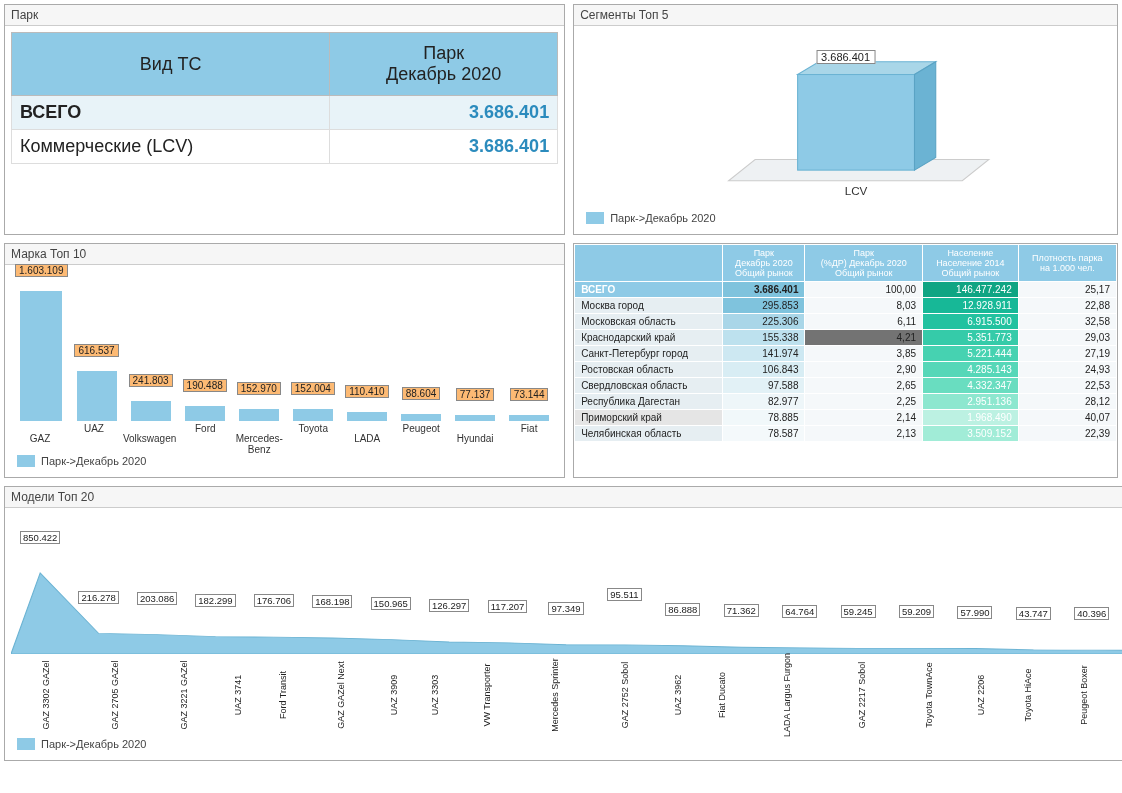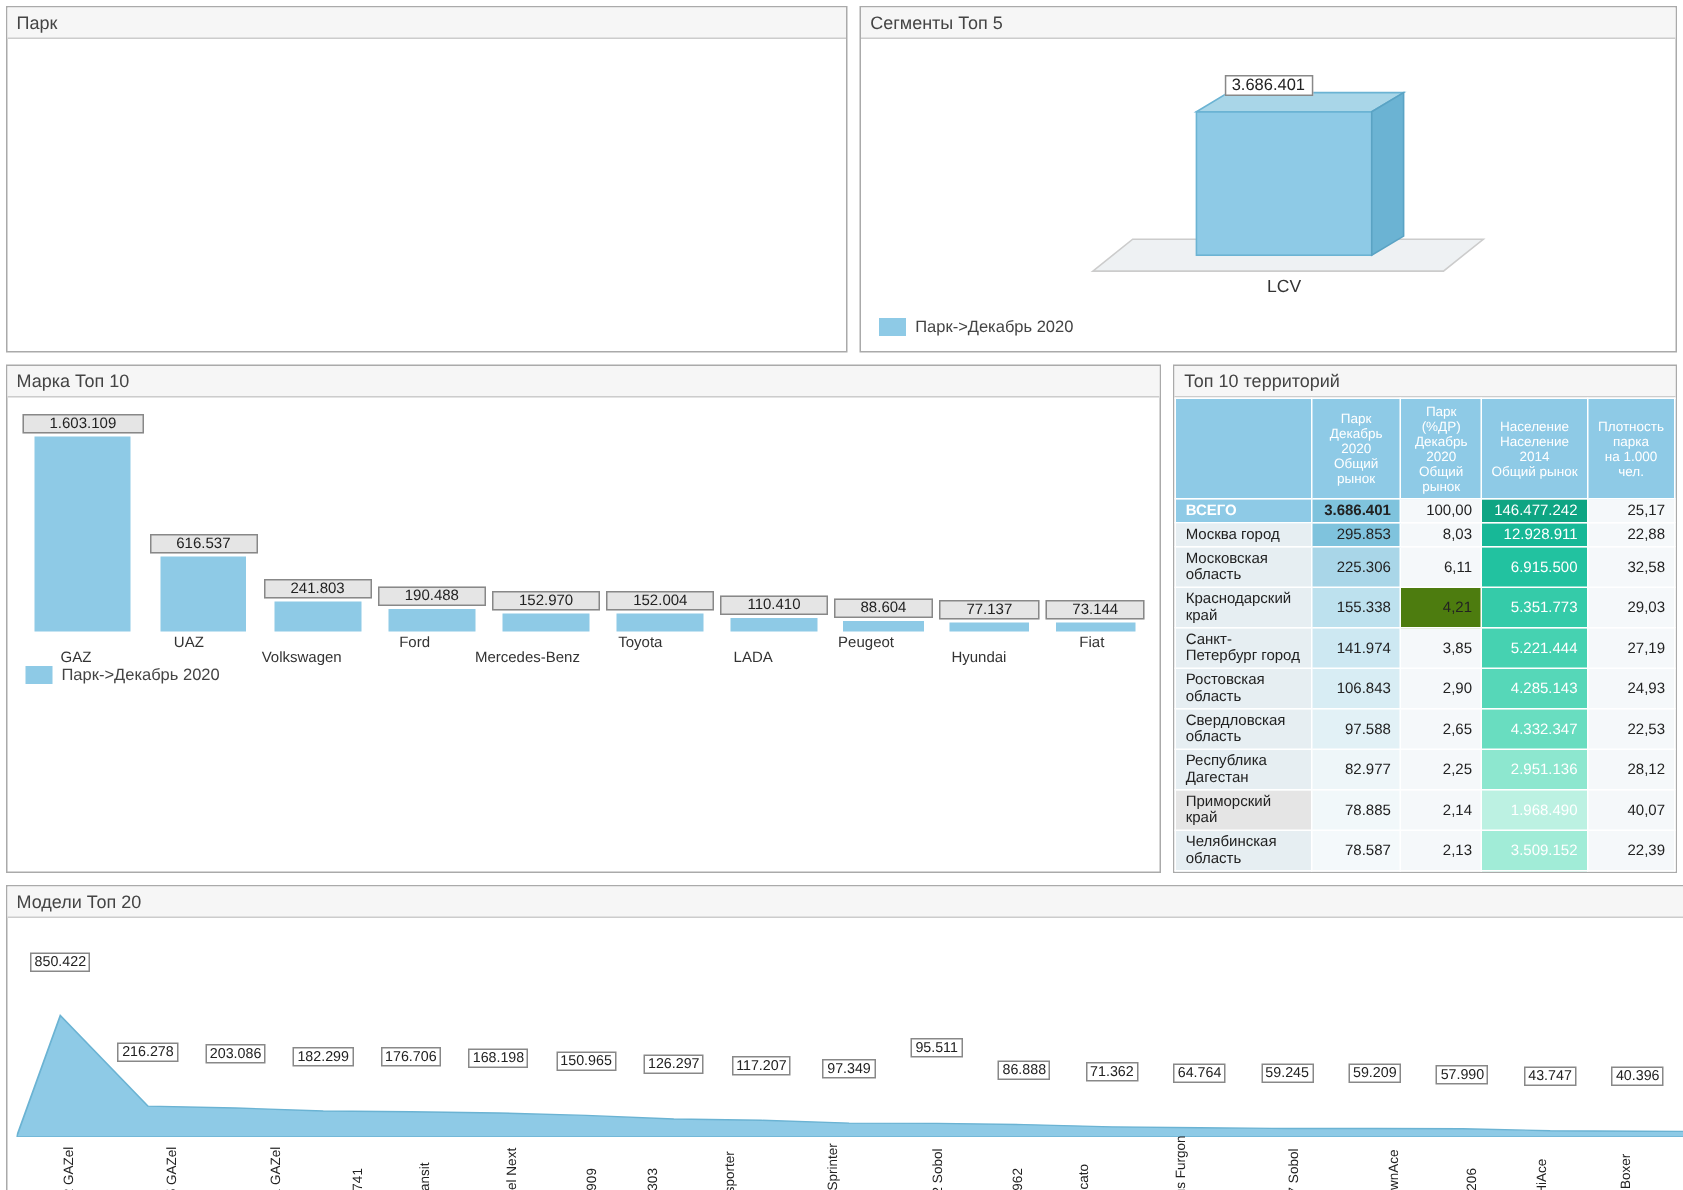--- a/index.html
+++ b/index.html
@@ -13,21 +13,21 @@
   table.park th{background:#8ecae6;color:#222;font-weight:400;font-size:18px;padding:10px;border:1px solid #bbb}
   table.park td{border:1px solid #ddd;padding:6px 8px;font-size:18px}
   table.park .total td{background:#e8f3f8}
   table.park .val{text-align:right;color:#2b8bbd;font-weight:700}
   
   .legend{display:flex;align-items:flex-end;gap:6px;margin-top:6px;padding:4px 6px;font-size:11px;color:#444}
   .legend .sw{width:18px;height:12px;background:#8ecae6;display:inline-block}
   
   .barchart{display:flex;align-items:flex-end;height:150px;gap:4px;position:relative;padding:0 4px}
   .barcol{flex:1;display:flex;flex-direction:column;align-items:center;position:relative}
-  .barval{font-size:10px;border:1px solid #888;background:#e5e5e5;padding:0 17px;white-space:nowrap;margin-bottom:2px}
+  .barval{font-size:10px;border:1px solid #888;background:#fdba74;padding:0 3px;white-space:nowrap;margin-bottom:14px}
   .bar{width:80%;background:#8ecae6}
   .barlabels{display:flex;gap:4px;padding:0 4px}
   .barlabels span{flex:1;text-align:center;font-size:10px;color:#333;padding-top:2px}
   
   .cube-area{position:relative;height:170px}
   .cube-label{position:absolute;left:50%;top:18px;transform:translateX(-50%);border:1px solid #888;background:#fff;padding:0 4px;font-size:11px}
   
   table.terr{width:100%;border-collapse:collapse;font-size:10px}
   table.terr th{background:#8ecae6;color:#fff;font-weight:400;padding:3px 4px;border:1px solid #fff;text-align:center;font-size:9px}
   table.terr td{padding:2px 6px;border:1px solid #fff}
@@ -40,20 +40,41 @@
   .arealabels{display:flex}
   .arealabels span{flex:1;text-align:right;font-size:9px;transform:rotate(-90deg) translateX(-6px) translateY(0);transform-origin:center center;white-space:nowrap;height:70px;display:flex;align-items:center;justify-content:flex-end}
   svg.area{position:absolute;left:0;right:0;bottom:0;height:90px;width:100%}
 </style>
 </head>
 <body>
 
 <div class="row">
   <div class="panel" style="flex:1.03">
     <div class="panel-title">Парк</div>
+    <div class="panel-body">
+      <table class="park">
+        <thead>
+          <tr>
+            <th>Вид ТС</th>
+            <th style="white-space:pre">Парк
+Декабрь 2020</th>
+          </tr>
+        </thead>
+        <tbody id="park-rows">
+            <tr class="total">
+              <td style="font-weight:700">ВСЕГО</td>
+              <td class="val">3.686.401</td>
+            </tr>
+            <tr>
+              <td style="font-weight:400">Коммерческие (LCV)</td>
+              <td class="val">3.686.401</td>
+            </tr>
+          </tbody>
+      </table>
+    </div>
   </div>
 
   <div class="panel" style="flex:1">
     <div class="panel-title">Сегменты Топ 5</div>
     <div class="panel-body">
       <div class="cube-area">
         <div class="cube-label">3.686.401</div>
         <svg viewBox="0 0 300 160" width="100%" height="100%">
 
           <polygon points="40,140 260,140 285,120 65,120" fill="#eef1f3" stroke="#ccc"></polygon>
@@ -133,21 +154,20 @@
           <span style="position: relative; top: 0px;">Fiat</span>
         </div>
       <div class="legend">
         <span class="sw"></span>
         <span>Парк-&gt;Декабрь 2020</span>
       </div>
     </div>
   </div>
 
   <div class="panel" style="flex:1">
-    <div class="panel-title">Топ 10 территорий</div>
     <div class="panel-body" style="padding:0">
       <table class="terr">
         <thead>
           <tr>
             <th></th>
             <th><span>Парк</span><br><span>Декабрь 2020</span><br><span>Общий рынок</span></th>
             <th><span>Парк</span><br><span>(%ДР) Декабрь 2020</span><br><span>Общий рынок</span></th>
             <th><span>Население</span><br><span>Население 2014</span><br><span>Общий рынок</span></th>
             <th><span>Плотность парка</span><br><span>на 1.000 чел.</span></th>
           </tr>
@@ -170,21 +190,21 @@
             <tr>
               <td style="background:#e6eef2">Московская область</td>
               <td class="num" style="background:#a9d6e8;">225.306</td>
               <td class="num" style="background:#f5f8fa">6,11</td>
               <td class="num" style="background:#22c2a0;color:#fff">6.915.500</td>
               <td class="num" style="background:#f5f8fa">32,58</td>
             </tr>
             <tr>
               <td style="background:#e6eef2">Краснодарский край</td>
               <td class="num" style="background:#bde1ee;">155.338</td>
-              <td class="num" style="background:#4d7c0f">4,21</td>
+              <td class="num" style="background:#737373">4,21</td>
               <td class="num" style="background:#35cba9;color:#fff">5.351.773</td>
               <td class="num" style="background:#f5f8fa">29,03</td>
             </tr>
             <tr>
               <td style="background:#e6eef2">Санкт-Петербург город</td>
               <td class="num" style="background:#cde8f2;">141.974</td>
               <td class="num" style="background:#f5f8fa">3,85</td>
               <td class="num" style="background:#46d2b1;color:#fff">5.221.444</td>
               <td class="num" style="background:#f5f8fa">27,19</td>
             </tr>

